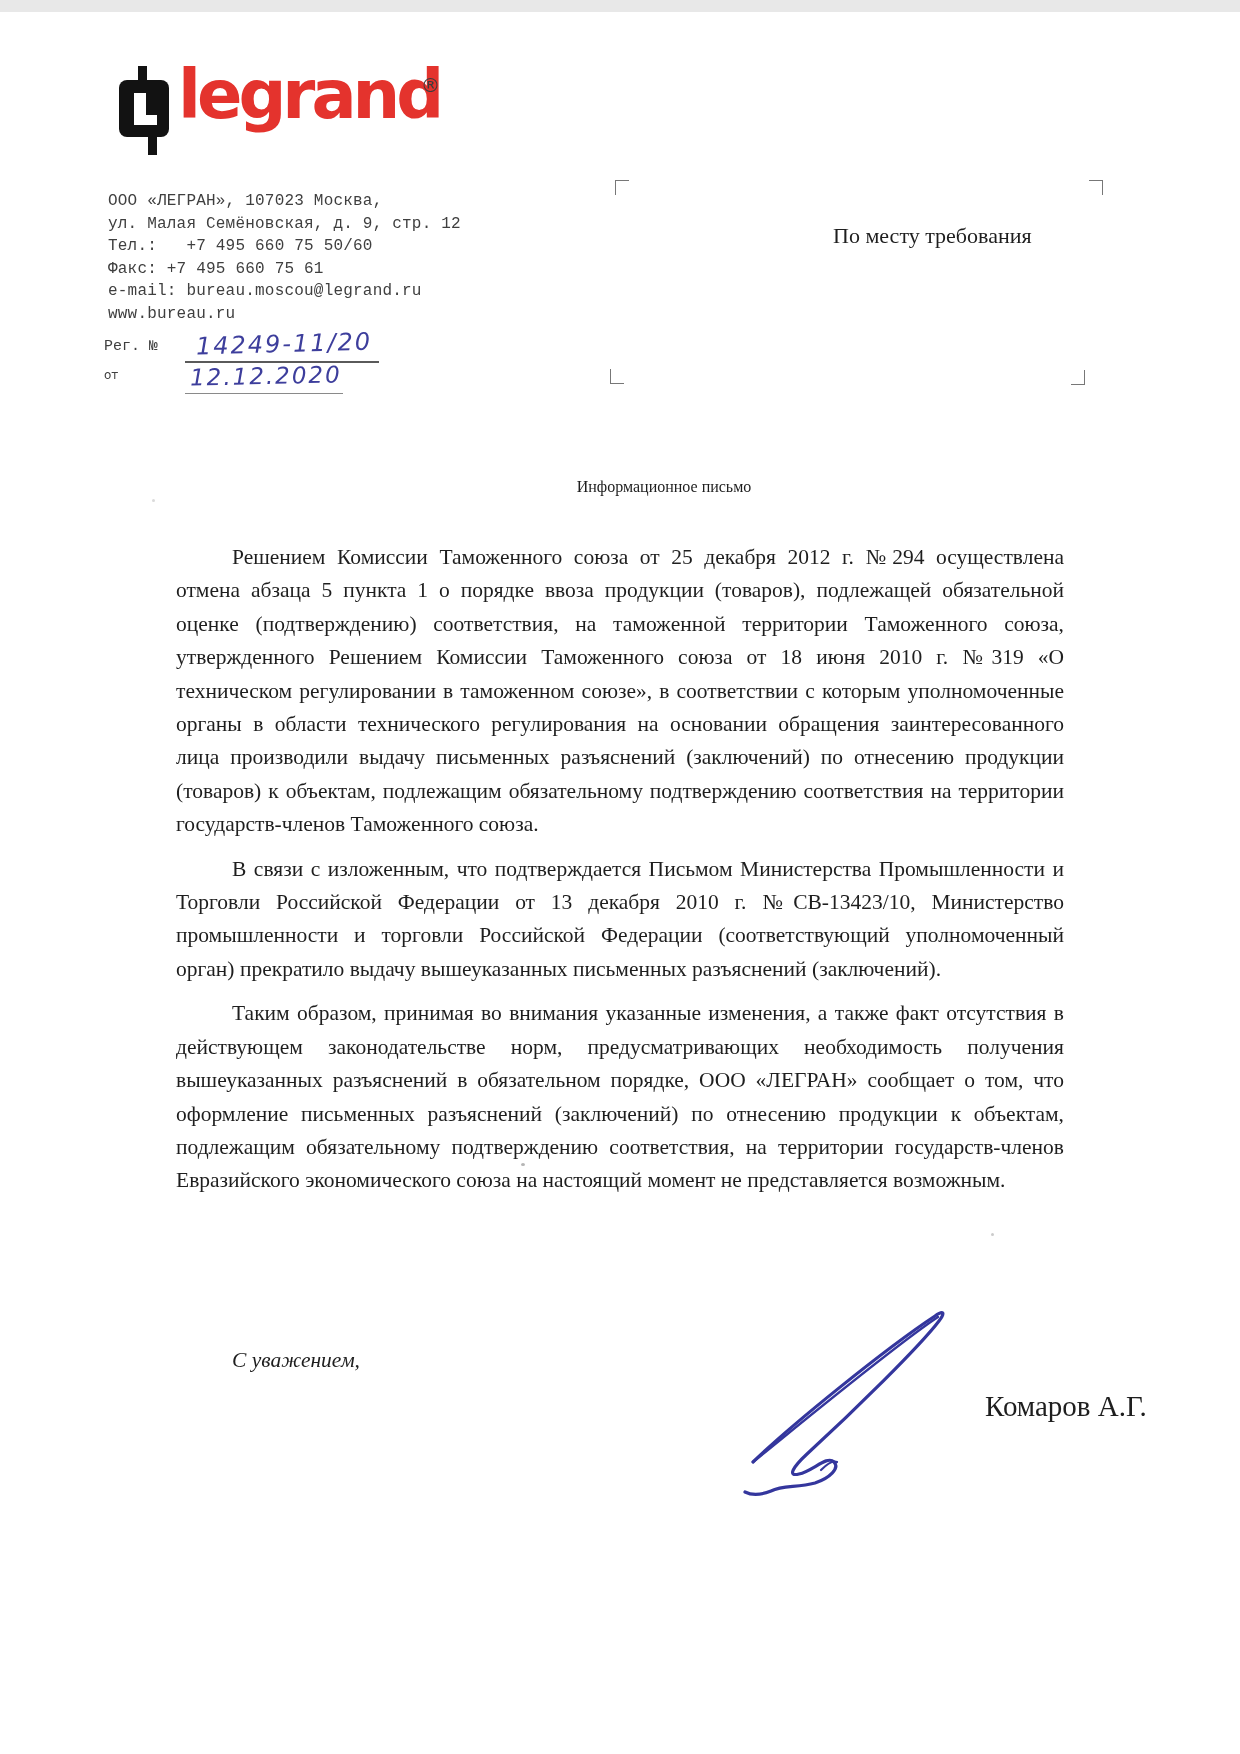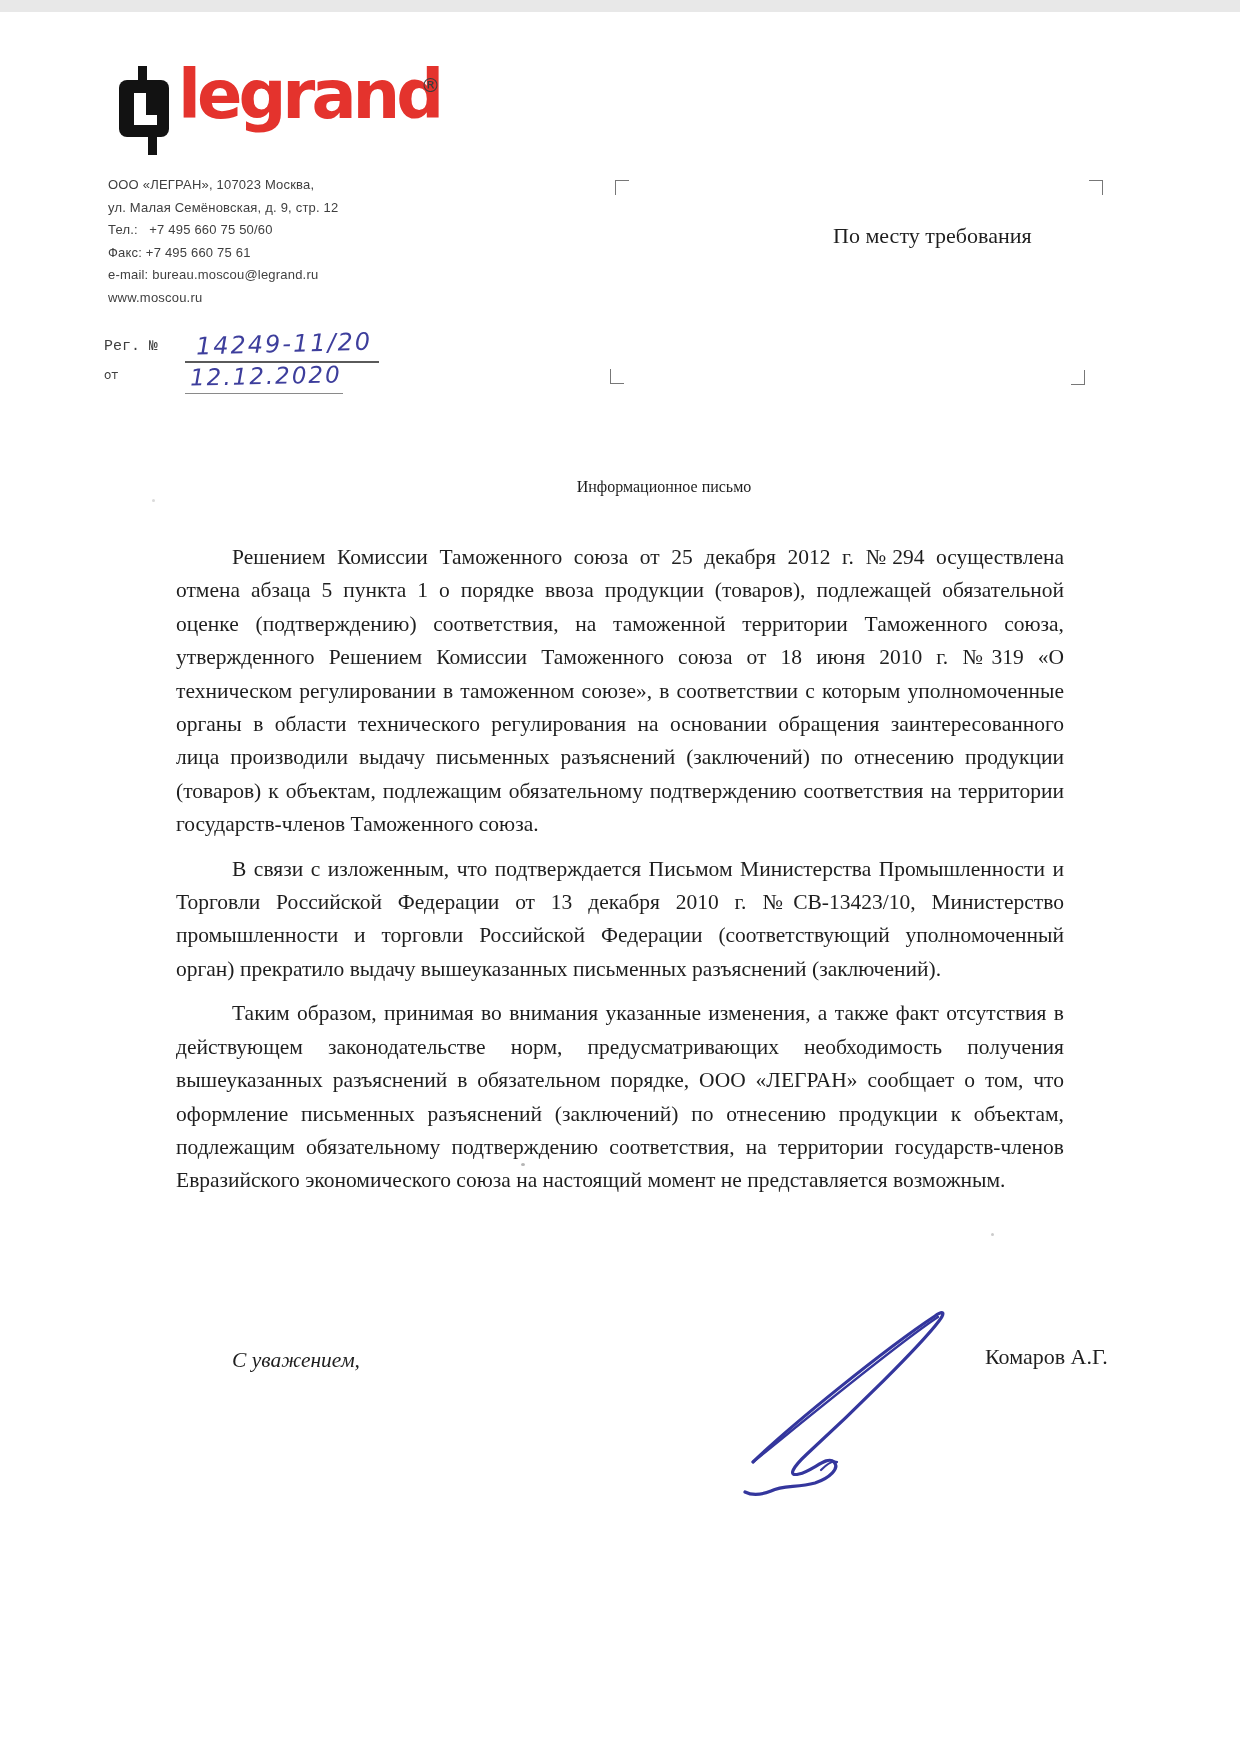--- a/index.html
+++ b/index.html
@@ -19,23 +19,23 @@
     font-family:"DejaVu Sans", sans-serif;
     font-weight:bold;font-size:67px;letter-spacing:-4px;
     color:#e4332d;line-height:1;
   }
   .logo-reg{
     position:absolute;left:421px;top:62px;
     font-family:"DejaVu Sans", sans-serif;
     font-size:19px;color:#3c3c3c;
   }
   .contact{
-    position:absolute;left:108px;top:162px;
-    font-family:Liberation Sans, sans-serif;
-    font-size:13px;line-height:22.5px;color:#3f3f3f;
+    position:absolute;left:108px;top:178px;
+    font-family:Liberation Mono, monospace;
+    font-size:16px;line-height:22.5px;color:#3f3f3f;
     letter-spacing:.2px;
   }
   
   .reg-label{position:absolute;left:104px;top:326px;font-family:Liberation Mono, monospace;font-size:15px;color:#3f3f3f;}
   .ot-label{position:absolute;left:104px;top:356px;font-family:"DejaVu Sans", sans-serif;font-size:12px;color:#3f3f3f;}
   .reg-line{position:absolute;left:185px;top:349px;width:194px;border-top:2px solid #5a5a5a;}
   .date-line{position:absolute;left:185px;top:381px;width:158px;border-top:1.5px solid #8a8a8a;}
   .hand{
     font-family:"DejaVu Sans", sans-serif;
     font-style:italic;color:#3d3e9c;
@@ -62,21 +62,21 @@
   .letter-body p{
     margin:0 0 11px 0;
     font-size:21.5px;line-height:33.4px;
     text-indent:56px;text-align:justify;
   }
   .closing{position:absolute;left:232px;top:1336px;font-size:21.5px;font-style:italic;}
   .signer-title{
     position:absolute;left:232px;top:1384px;
     font-size:21.5px;line-height:27.5px;
   }
-  .signer-name{position:absolute;left:985px;top:1332px;font-size:22px;}
+  .signer-name{position:absolute;left:985px;top:1378px;font-size:29px;}
   .signature{position:absolute;left:735px;top:1292px;}
   
   .speck{position:absolute;border-radius:50%;background:#b5b5b5;}
   .sp1{left:521px;top:1151px;width:4px;height:3px;}
   .sp2{left:991px;top:1221px;width:3px;height:3px;opacity:.7;}
   .sp3{left:152px;top:487px;width:3px;height:3px;opacity:.5;}
 </style>
 </head>
 <body>
 
@@ -93,21 +93,21 @@
   </div>
   <div class="logo-word">legrand</div>
   <div class="logo-reg">®</div>
 
   <div class="contact">
     <div>ООО «ЛЕГРАН», 107023 Москва,</div>
     <div>ул. Малая Семёновская, д. 9, стр. 12</div>
     <div>Тел.:&nbsp;&nbsp;&nbsp;+7 495 660 75 50/60</div>
     <div>Факс: +7 495 660 75 61</div>
     <div>e-mail: bureau.moscou@legrand.ru</div>
-    <div>www.moscou.ru</div>
+    <div>www.bureau.ru</div>
   </div>
 
   <div class="reg-label">Рег. №</div>
   <div class="hand hand-reg">14249-11/20</div>
   <div class="reg-line"></div>
   <div class="ot-label">от</div>
   <div class="hand hand-date">12.12.2020</div>
   <div class="date-line"></div>
 
   <div class="corner c-tl"></div>

